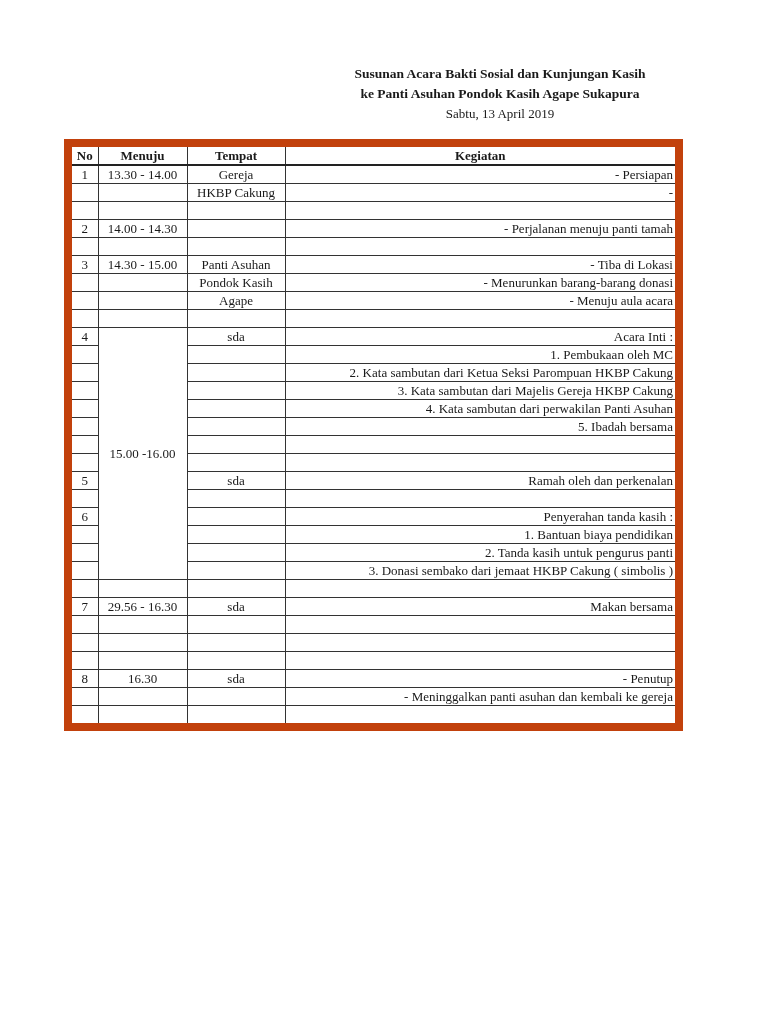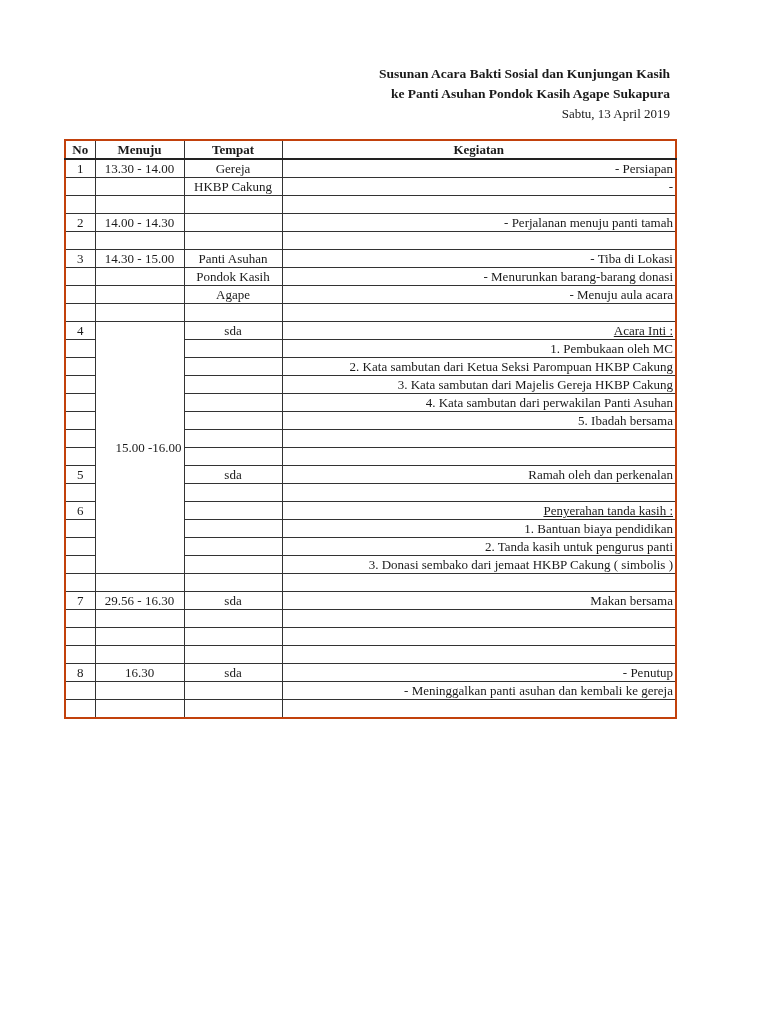--- a/index.html
+++ b/index.html
@@ -1,31 +1,31 @@
 <!DOCTYPE html>
 <html><head>
   <meta charset="utf-8">
   <style>
     html, body { margin: 0; padding: 0; background: #ffffff; }
     body { width: 768px; height: 1024px; position: relative; overflow: hidden;
            font-family: "Liberation Serif", "DejaVu Serif", serif; color: #1a1a1a; }
-    .title-block { position: absolute; left: 330px; top: 64px; width: 340px; text-align: right; }
+    .title-block { position: absolute; left: 330px; top: 64px; width: 340px; text-align: center; }
     .title-line { font-weight: bold; font-size: 13.5px; line-height: 20px; }
     .subtitle { font-size: 13px; line-height: 20px; }
     table.schedule { position: absolute; left: 64px; top: 139px; border-collapse: collapse;
-                     border: 2px solid #c2410c; table-layout: fixed; }
+                     border: 8px solid #c2410c; table-layout: fixed; }
     table.schedule td, table.schedule th {
       border: 1px solid #333; height: 17px; padding: 0 2px; font-size: 13px;
       line-height: 17px; white-space: nowrap; overflow: hidden; }
     table.schedule th { font-weight: bold; text-align: center; border-bottom: 2px solid #222; }
     col.c-no { width: 30px; } col.c-waktu { width: 89px; } col.c-tempat { width: 98px; } col.c-kegiatan { width: 394px; }
     td.center { text-align: center; }
     td.left { text-align: right; }
-    .u { text-decoration: underline; }
-    td.merged { vertical-align: middle; text-align: right; }
+    .u { }
+    td.merged { vertical-align: middle; text-align: center; }
     tr.sep td { border-top: 1.5px solid #222; }
   </style>
 </head>
 <body>
 
 <div class="title-block">
   <div class="title-line">Susunan Acara Bakti Sosial dan Kunjungan Kasih</div>
   <div class="title-line">ke Panti Asuhan Pondok Kasih Agape Sukapura</div>
   <div class="subtitle">Sabtu, 13 April 2019</div>
 </div>

